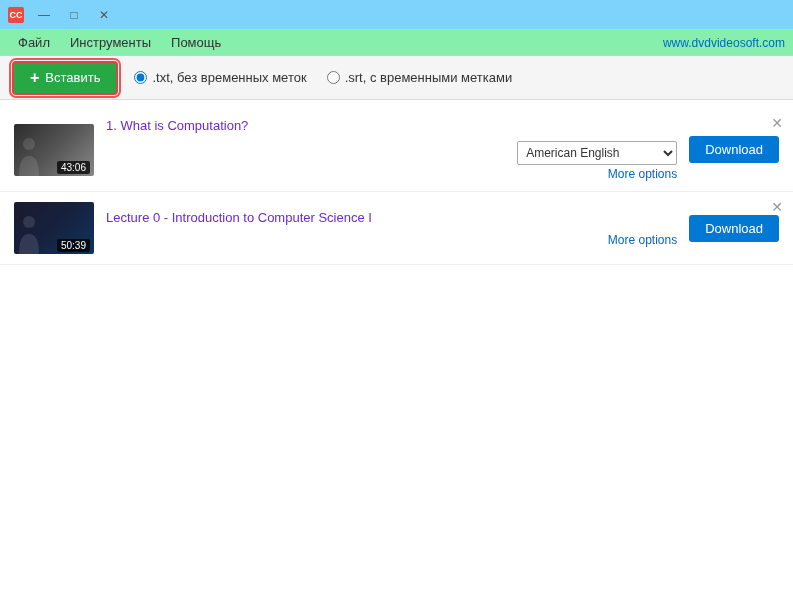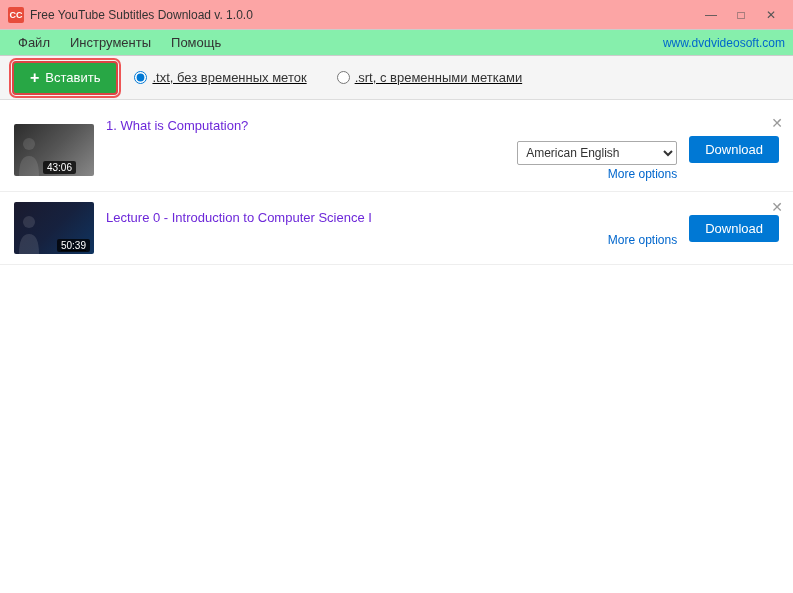--- a/index.html
+++ b/index.html
@@ -8,21 +8,21 @@
       height: 593px;
       font-family: 'Segoe UI', Arial, sans-serif;
       font-size: 13px;
       background: #f0f0f0;
       display: flex;
       flex-direction: column;
       overflow: hidden;
     }
     
     .title-bar {
-      background: #fca5a5;
+      background: #7dd3fc;
       height: 30px;
       display: flex;
       align-items: center;
       padding: 0 8px;
       border-bottom: 1px solid #ccc;
       flex-shrink: 0;
     }
     .title-bar-icon {
       width: 16px;
       height: 16px;
@@ -103,22 +103,21 @@
       display: flex;
       align-items: center;
       gap: 6px;
       font-weight: 500;
       outline: 2px solid #e55;
       outline-offset: 1px;
     }
     .radio-group {
       display: flex;
       align-items: flex-start;
-      gap: 30px;
-      text-decoration: underline;
+      gap: 20px;
     }
     .radio-option {
       display: flex;
       align-items: center;
       gap: 5px;
       cursor: pointer;
       font-size: 13px;
       color: #333;
     }
     .radio-option input[type="radio"] {
@@ -233,21 +232,20 @@
       width: 30px;
       height: 40px;
       opacity: 0.4;
     }
   </style>
 </head>
 <body>
 
 <div class="title-bar">
   <div class="title-bar-icon">CC</div>
-  <span class="title-bar-text">Free YouTube Subtitles Download v. 1.0.0</span>
   <div class="title-bar-controls">
     <button class="title-bar-btn">—</button>
     <button class="title-bar-btn">□</button>
     <button class="title-bar-btn close-btn">✕</button>
   </div>
 </div>
 
 <div class="menu-bar">
   <span class="menu-item">Файл</span>
   <span class="menu-item">Инструменты</span>
@@ -276,21 +274,21 @@
 <div class="main-content">
 
   <div class="video-item">
     <div class="thumbnail-wrap">
       <div class="thumbnail-img thumb1">
         <svg class="person-silhouette" viewBox="0 0 30 40" fill="rgba(255,255,255,0.3)">
           <circle cx="15" cy="8" r="6"></circle>
           <path d="M5 40 Q5 20 15 20 Q25 20 25 40Z"></path>
         </svg>
       </div>
-      <div style="position:absolute;bottom:2px;right:16px;">
+      <div style="position:absolute;bottom:2px;right:2px;">
         <span class="thumb-duration">43:06</span>
       </div>
     </div>
     <div class="video-info">
       <span class="video-title">1. What is Computation?</span>
       <div class="video-controls">
         <select class="lang-select">
           <option>American English</option>
         </select>
         <a class="more-options-link">More options</a>

